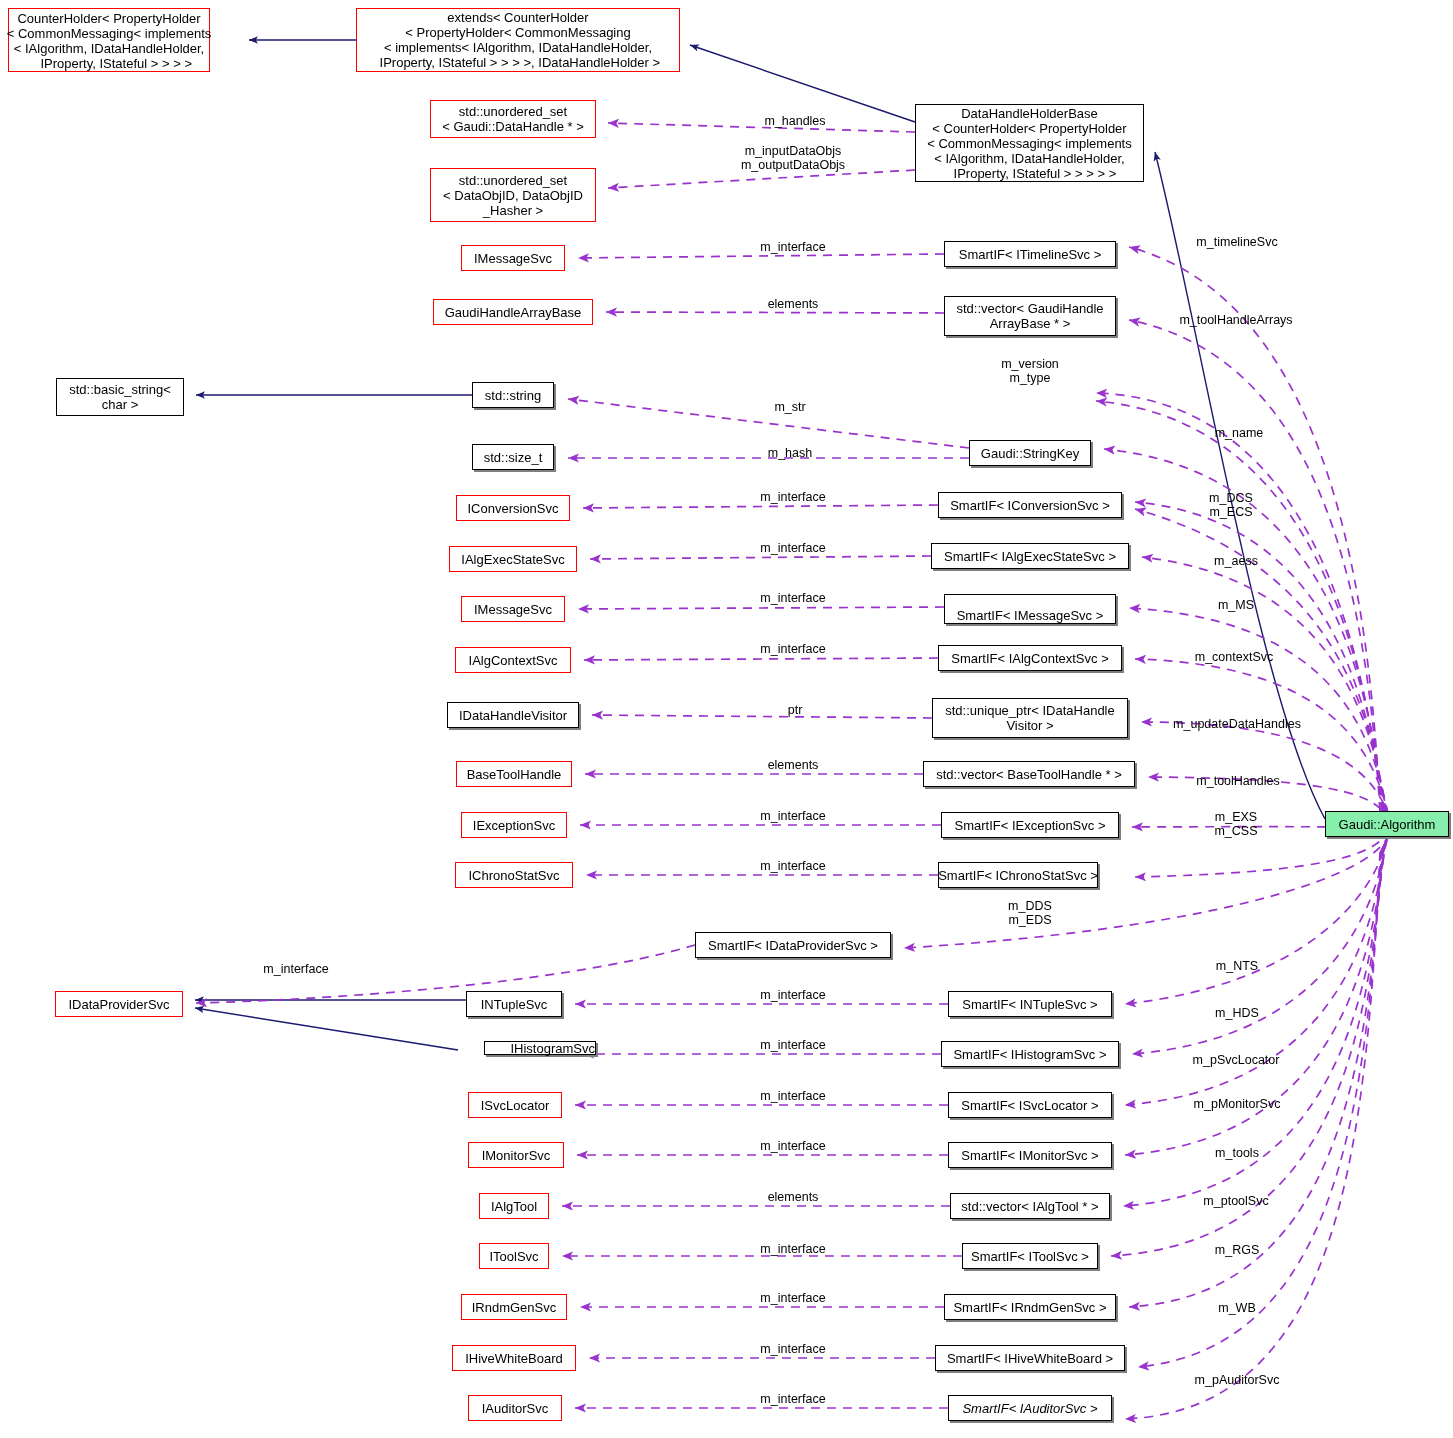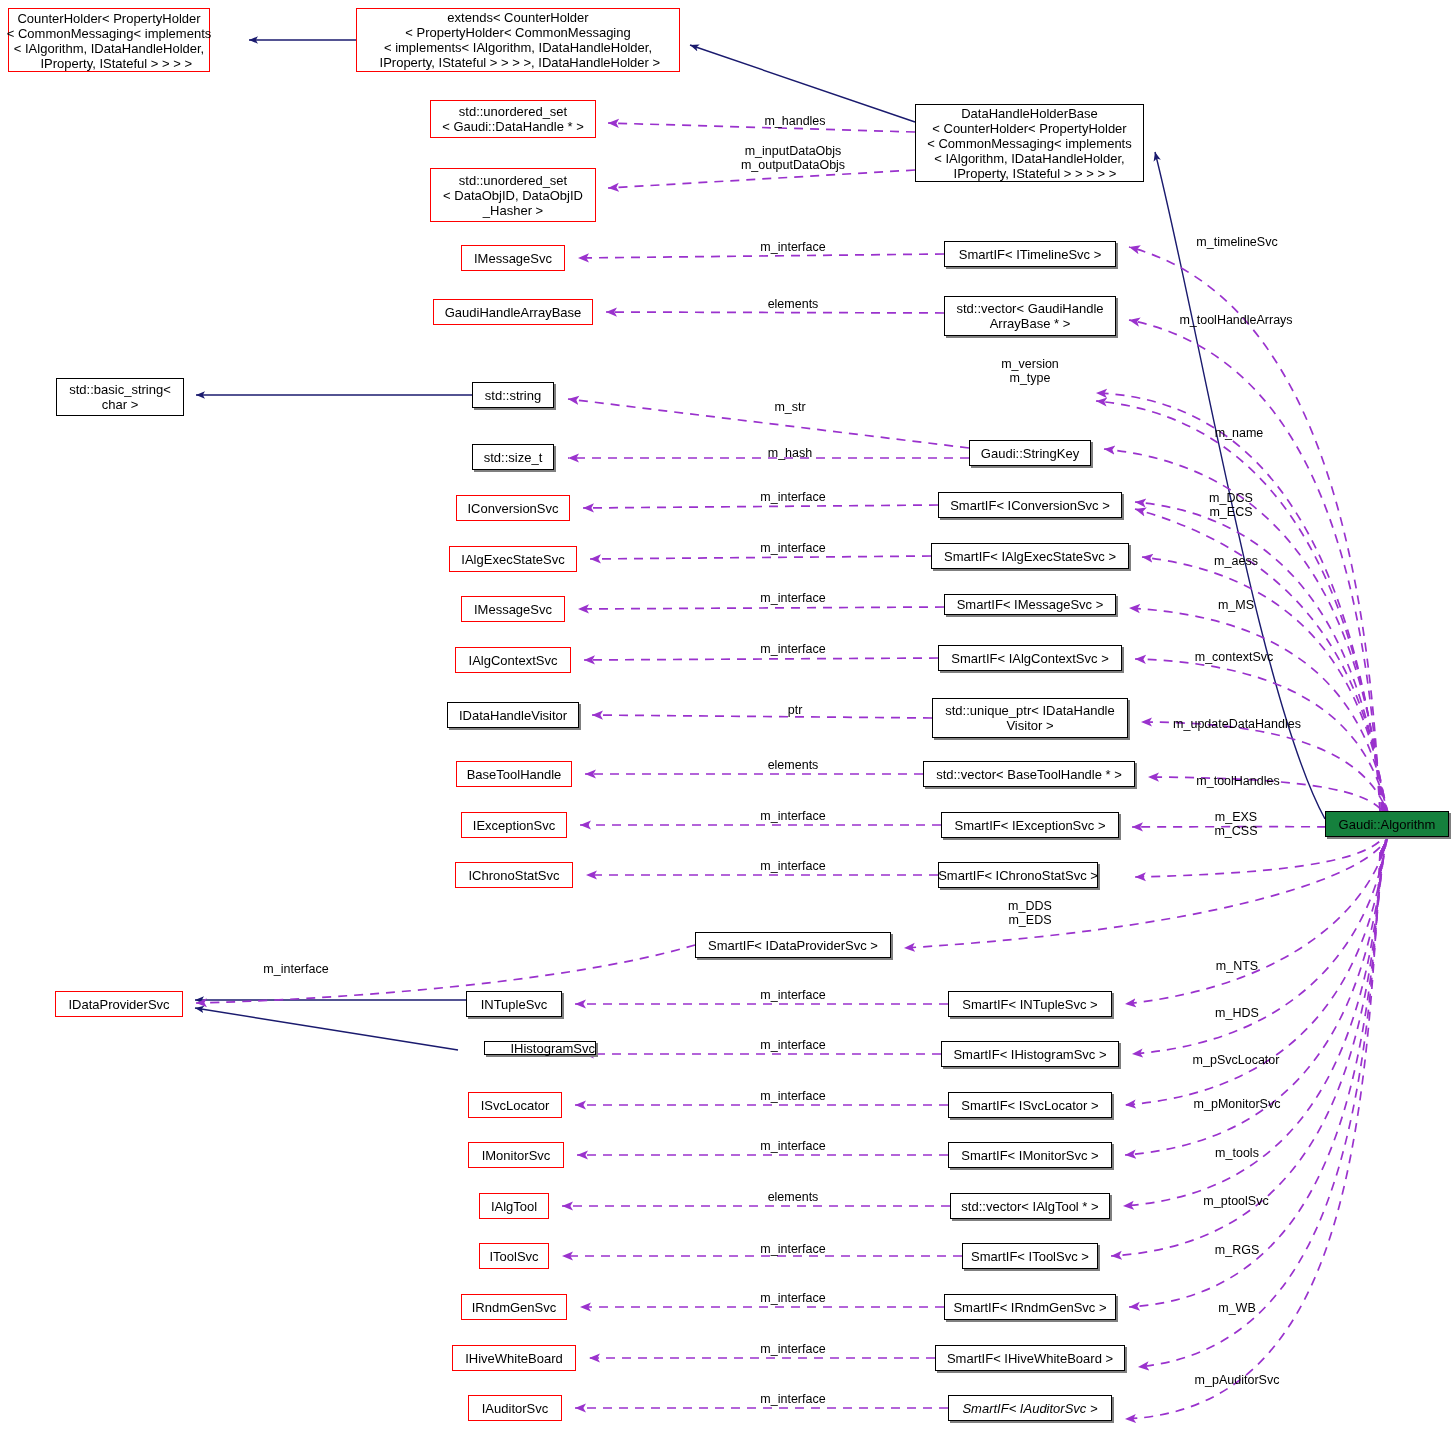--- a/index.html
+++ b/index.html
@@ -14,21 +14,21 @@
     display:flex;align-items:center;justify-content:center;
     text-align:center;
     font-size:13px;
     line-height:15px;
     color:#000;
     white-space:pre;
     box-shadow:2px 2px 0 0 #7f7f7f;
   }
   .node.red{border:1px solid #ff0000;}
   .node.shadow-none{box-shadow:none;}
-  .node.filled{background:#15803d;}
+  .node.filled{background:#86efac;}
   .elabel{
     position:absolute;
     font-size:12.5px;
     line-height:14px;
     color:#000;
     white-space:pre;
     text-align:center;
     transform:translateX(-50%);
   }
 </style>
@@ -137,21 +137,21 @@
       <div class="node shadow-none" style="left: 56px; top: 378px; width: 128px; height: 38px;"><span>std::basic_string&lt;
 char &gt;</span></div>
       <div class="node" style="left: 472px; top: 382px; width: 82px; height: 26px;"><span>std::string</span></div>
       <div class="node" style="left: 969px; top: 440px; width: 122px; height: 26px;"><span>Gaudi::StringKey</span></div>
       <div class="node" style="left: 472px; top: 444px; width: 82px; height: 26px;"><span>std::size_t</span></div>
       <div class="node red shadow-none" style="left: 456px; top: 495px; width: 114px; height: 26px;"><span>IConversionSvc</span></div>
       <div class="node" style="left: 938px; top: 492px; width: 184px; height: 26px;"><span>SmartIF&lt; IConversionSvc &gt;</span></div>
       <div class="node red shadow-none" style="left: 449px; top: 546px; width: 128px; height: 26px;"><span>IAlgExecStateSvc</span></div>
       <div class="node" style="left: 931px; top: 543px; width: 198px; height: 26px;"><span>SmartIF&lt; IAlgExecStateSvc &gt;</span></div>
       <div class="node red shadow-none" style="left: 461px; top: 596px; width: 104px; height: 26px;"><span>IMessageSvc</span></div>
-      <div class="node" style="left: 944px; top: 594px; width: 172px; height: 21px;"><span>SmartIF&lt; IMessageSvc &gt;</span></div>
+      <div class="node" style="left: 944px; top: 594px; width: 172px; height: 30px; align-items: flex-end;"><span>SmartIF&lt; IMessageSvc &gt;</span></div>
       <div class="node red shadow-none" style="left: 455px; top: 647px; width: 116px; height: 26px;"><span>IAlgContextSvc</span></div>
       <div class="node" style="left: 938px; top: 645px; width: 184px; height: 26px;"><span>SmartIF&lt; IAlgContextSvc &gt;</span></div>
       <div class="node" style="left: 447px; top: 702px; width: 132px; height: 26px;"><span>IDataHandleVisitor</span></div>
       <div class="node" style="left: 932px; top: 698px; width: 196px; height: 40px;"><span>std::unique_ptr&lt; IDataHandle
 Visitor &gt;</span></div>
       <div class="node red shadow-none" style="left: 456px; top: 761px; width: 116px; height: 26px;"><span>BaseToolHandle</span></div>
       <div class="node" style="left: 923px; top: 761px; width: 212px; height: 26px;"><span>std::vector&lt; BaseToolHandle * &gt;</span></div>
       <div class="node red shadow-none" style="left: 461px; top: 812px; width: 106px; height: 26px;"><span>IExceptionSvc</span></div>
       <div class="node" style="left: 941px; top: 812px; width: 178px; height: 26px;"><span>SmartIF&lt; IExceptionSvc &gt;</span></div>
       <div class="node red shadow-none" style="left: 455px; top: 862px; width: 118px; height: 26px;"><span>IChronoStatSvc</span></div>

